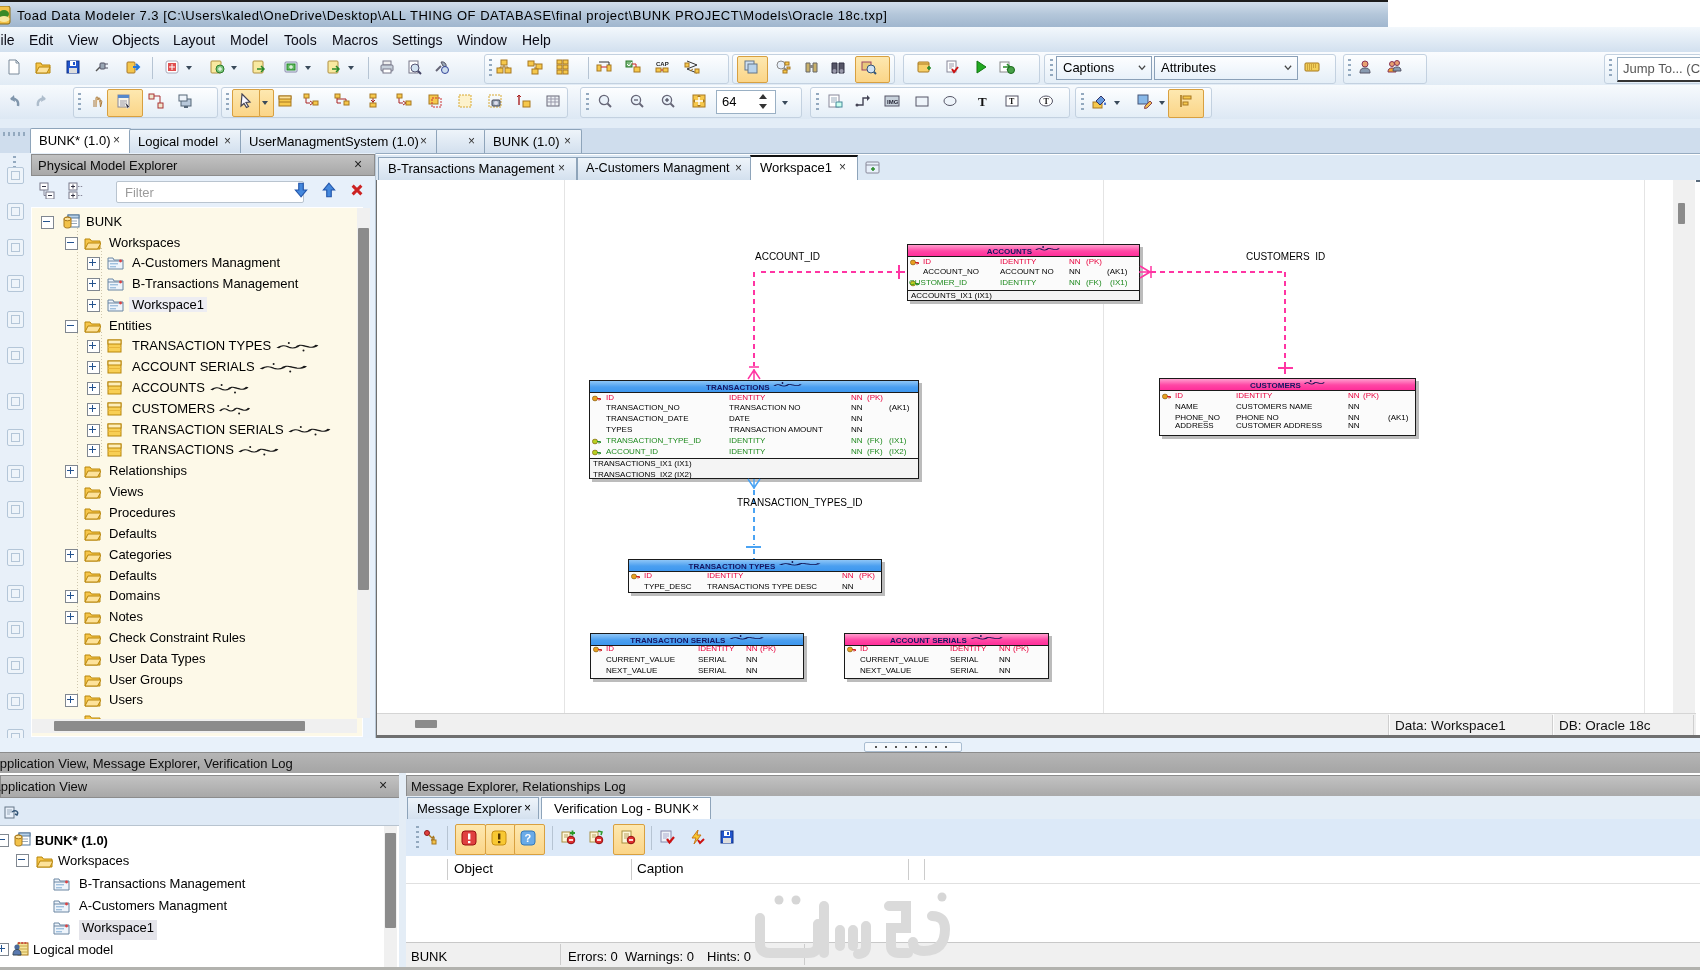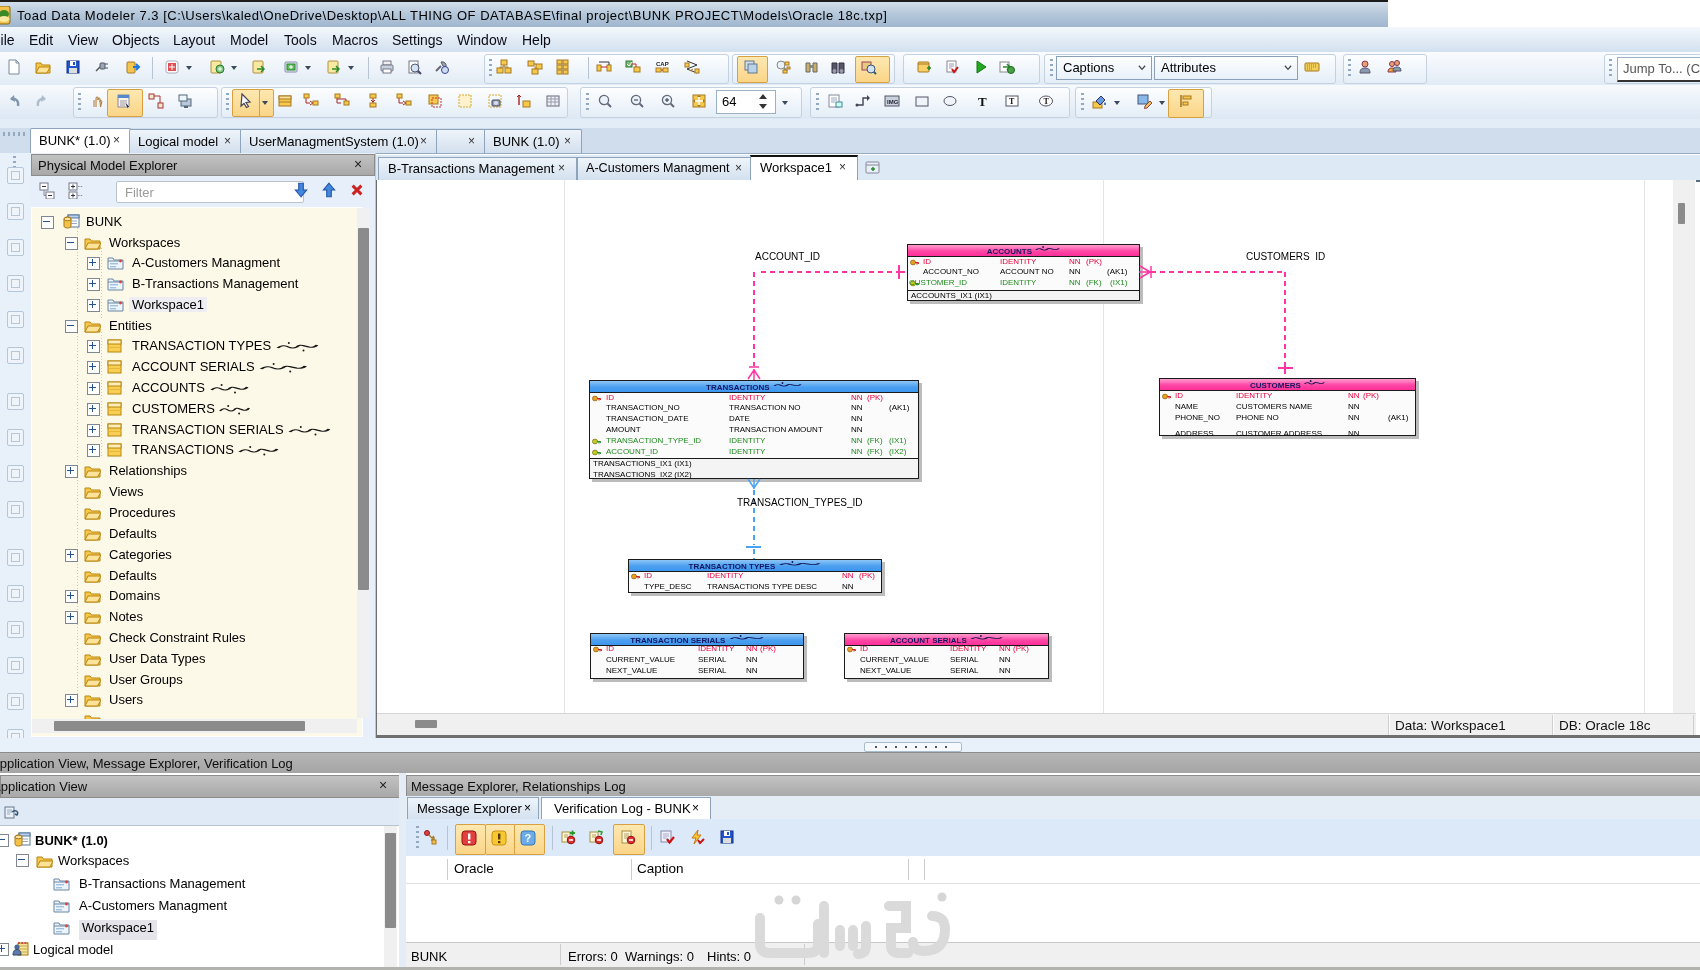--- a/index.html
+++ b/index.html
@@ -960,21 +960,21 @@
           <span style="left:139px">TRANSACTION NO</span>
           <span style="left:261px">NN</span>
           <span style="left:299px">(AK1)</span>
         </div>
         <div class="erow " style="top:33.1px">
           <span style="left:16px">TRANSACTION_DATE</span>
           <span style="left:139px">DATE</span>
           <span style="left:261px">NN</span>
         </div>
         <div class="erow " style="top:43.9px">
-          <span style="left:16px">AMOUNT</span>
+          <span style="left:16px">TYPES</span>
           <span style="left:139px">TRANSACTION AMOUNT</span>
           <span style="left:261px">NN</span>
         </div>
         <div class="erow grn" style="top:54.7px">
           <span style="left:2px;top:2px"><svg width="9" height="7" viewBox="0 0 9 7">
               <ellipse cx="3" cy="3.5" rx="2.6" ry="2.4" fill="#b8d020" stroke="#7a5510" stroke-width=".6"></ellipse>
               <path d="M5 3.5h3.6M7 3.5v2M8.4 3.5v1.4" stroke="#2a8a2a" stroke-width="1.1"></path>
             </svg></span>
           <span style="left:16px">TRANSACTION_TYPE_ID</span>
           <span style="left:139px">IDENTITY</span>
@@ -1014,21 +1014,21 @@
           <span style="left:15px">NAME</span>
           <span style="left:76px">CUSTOMERS NAME</span>
           <span style="left:188px">NN</span>
         </div>
         <div class="erow " style="top:33.7px">
           <span style="left:15px">PHONE_NO</span>
           <span style="left:76px">PHONE NO</span>
           <span style="left:188px">NN</span>
           <span style="left:228px">(AK1)</span>
         </div>
-        <div class="erow " style="top:50px">
+        <div class="erow " style="top:42px">
           <span style="left:15px">ADDRESS</span>
           <span style="left:76px">CUSTOMER ADDRESS</span>
           <span style="left:188px">NN</span>
         </div>
       </div>
       <div class="etab" style="left:251px;top:379px;width:252px;height:32px">
         <div class="hd blue">TRANSACTION TYPES&nbsp;<svg width="44" height="9" viewBox="0 0 44 9" style="vertical-align:0px">
             <path d="M1 6.5 q1.5 -3 3 -.5 q1.2 1.6 2.4 0 q.8 -2.4 2.4 -.8 l1.2.8 q1.6.8 2.4 -1.6" fill="none" stroke="#101050" stroke-width="1.0" transform="scale(3.38 0.75)"></path>
             <circle cx="15.4" cy="2" r=".9" fill="#101050"></circle>
           </svg></div>
@@ -1290,21 +1290,21 @@
           <rect x="2" y="2" width="12" height="12" fill="#2255cc" stroke="#113388"></rect>
           <rect x="5" y="2" width="6" height="5" fill="#fff"></rect>
           <rect x="8" y="3" width="2" height="3" fill="#2255cc"></rect>
           <rect x="4" y="9" width="8" height="5" fill="#ddd"></rect>
         </svg></span>
       <div style="position:absolute;left:0;top:83px;width:1294px;height:27px;background:#fff;border-bottom:1px solid #e0e0e0"></div>
       <div style="position:absolute;left:41px;top:86px;width:1px;height:21px;background:#ccc"></div>
       <div style="position:absolute;left:225px;top:86px;width:1px;height:21px;background:#ccc"></div>
       <div style="position:absolute;left:502px;top:86px;width:1px;height:21px;background:#ccc"></div>
       <div style="position:absolute;left:518px;top:86px;width:1px;height:21px;background:#ccc"></div>
-      <span style="position:absolute;left:48px;top:88px;font-size:13.5px">Oracle</span>
+      <span style="position:absolute;left:48px;top:88px;font-size:13.5px">Object</span>
       <span style="position:absolute;left:231px;top:88px;font-size:13.5px">Caption</span>
       <div style="position:absolute;left:0;top:169px;width:1294px;height:25px;background:#f0f0f0;border-top:1px solid #c8c8c8"></div>
       <span style="position:absolute;left:5px;top:176px;font-size:13px">BUNK</span>
       <div style="position:absolute;left:154px;top:171px;width:1px;height:21px;background:#ccc"></div>
       <span style="position:absolute;left:162px;top:176px;font-size:13px">Errors: 0</span>
       <span style="position:absolute;left:219px;top:176px;font-size:13px">Warnings: 0</span>
       <span style="position:absolute;left:301px;top:176px;font-size:13px">Hints: 0</span>
       <div style="position:absolute;left:398px;top:171px;width:1px;height:21px;background:#ccc"></div>
     </div>
 <div class="abs" id="bedge"></div>

